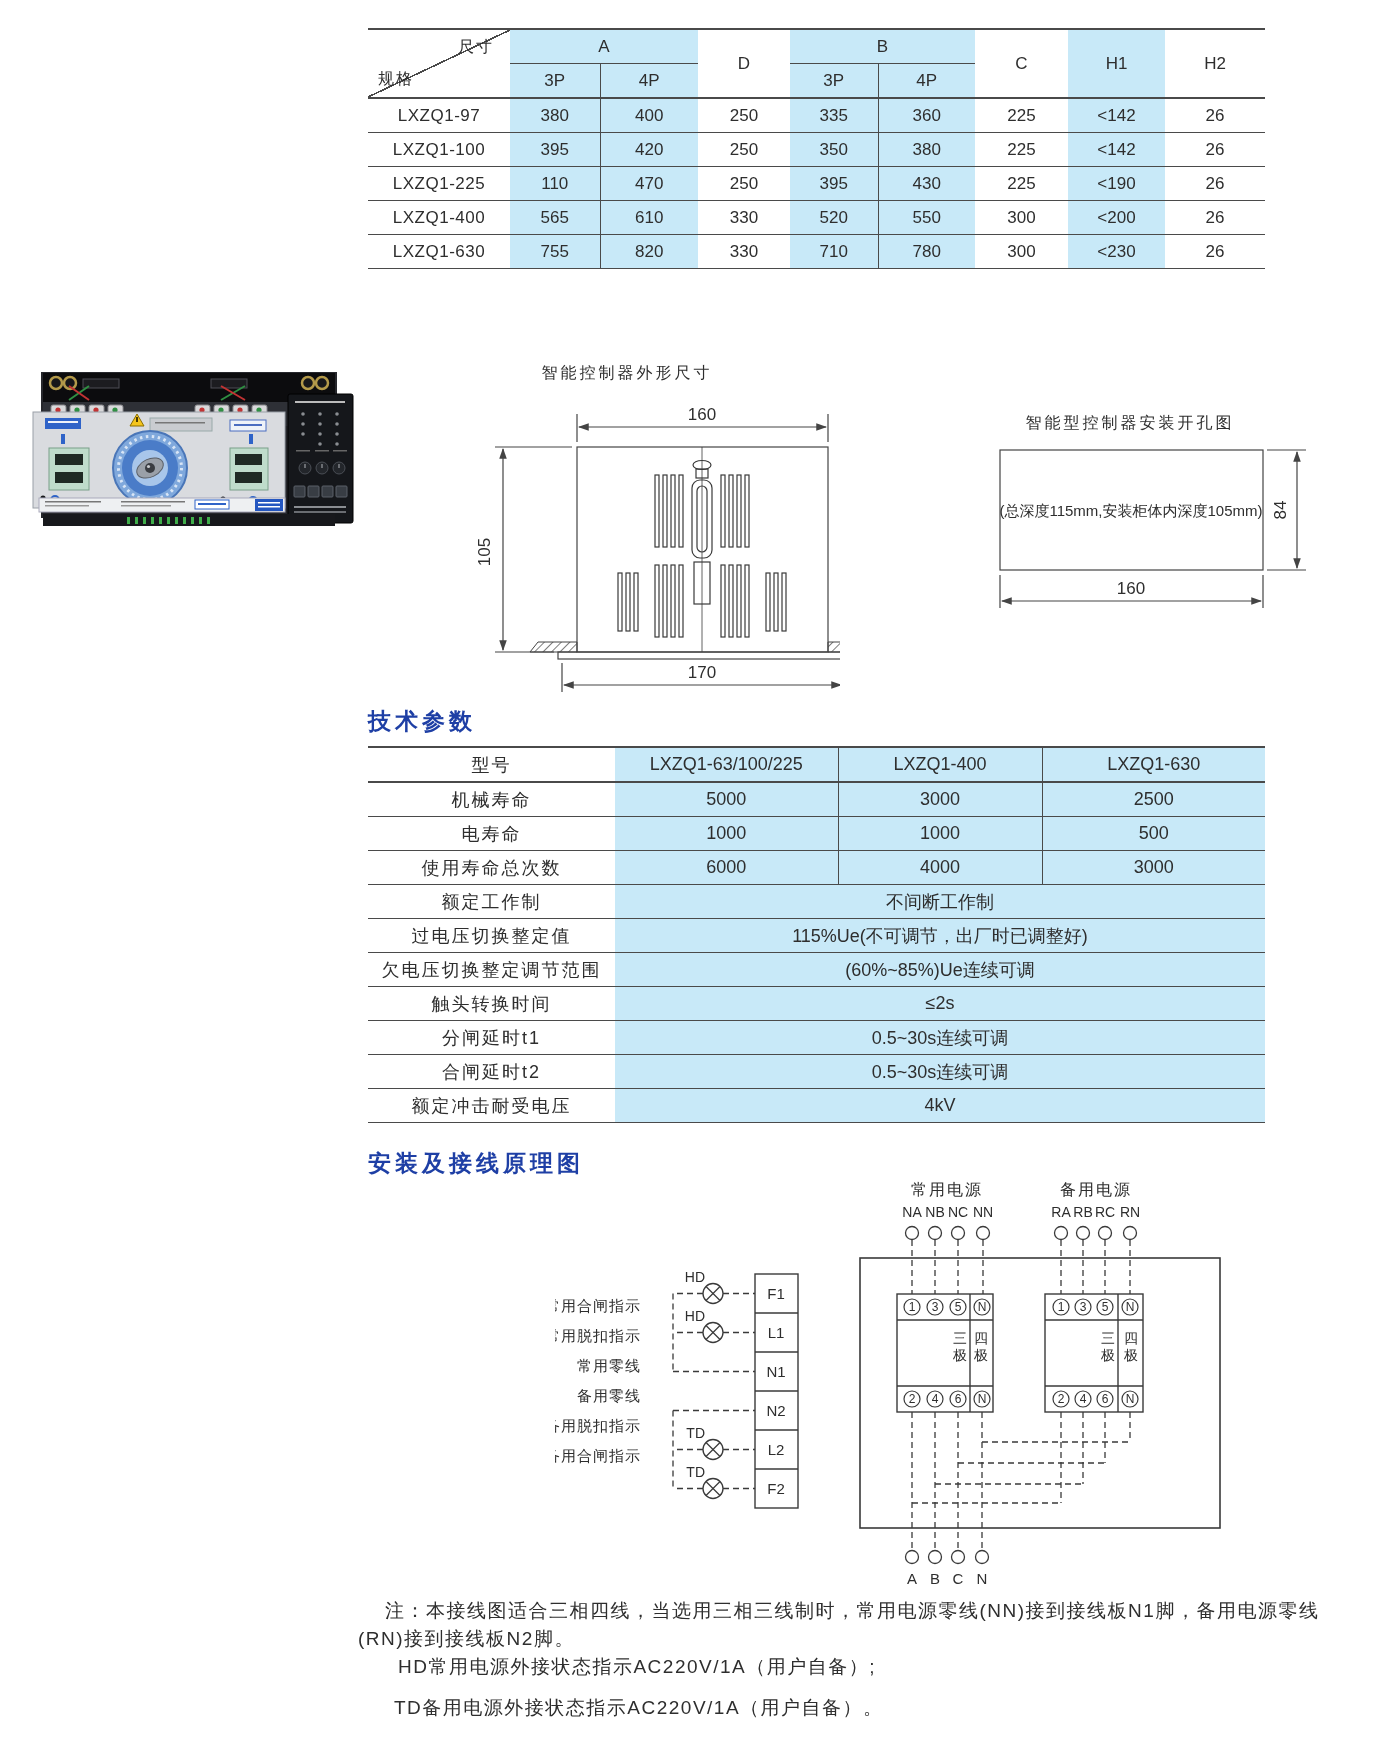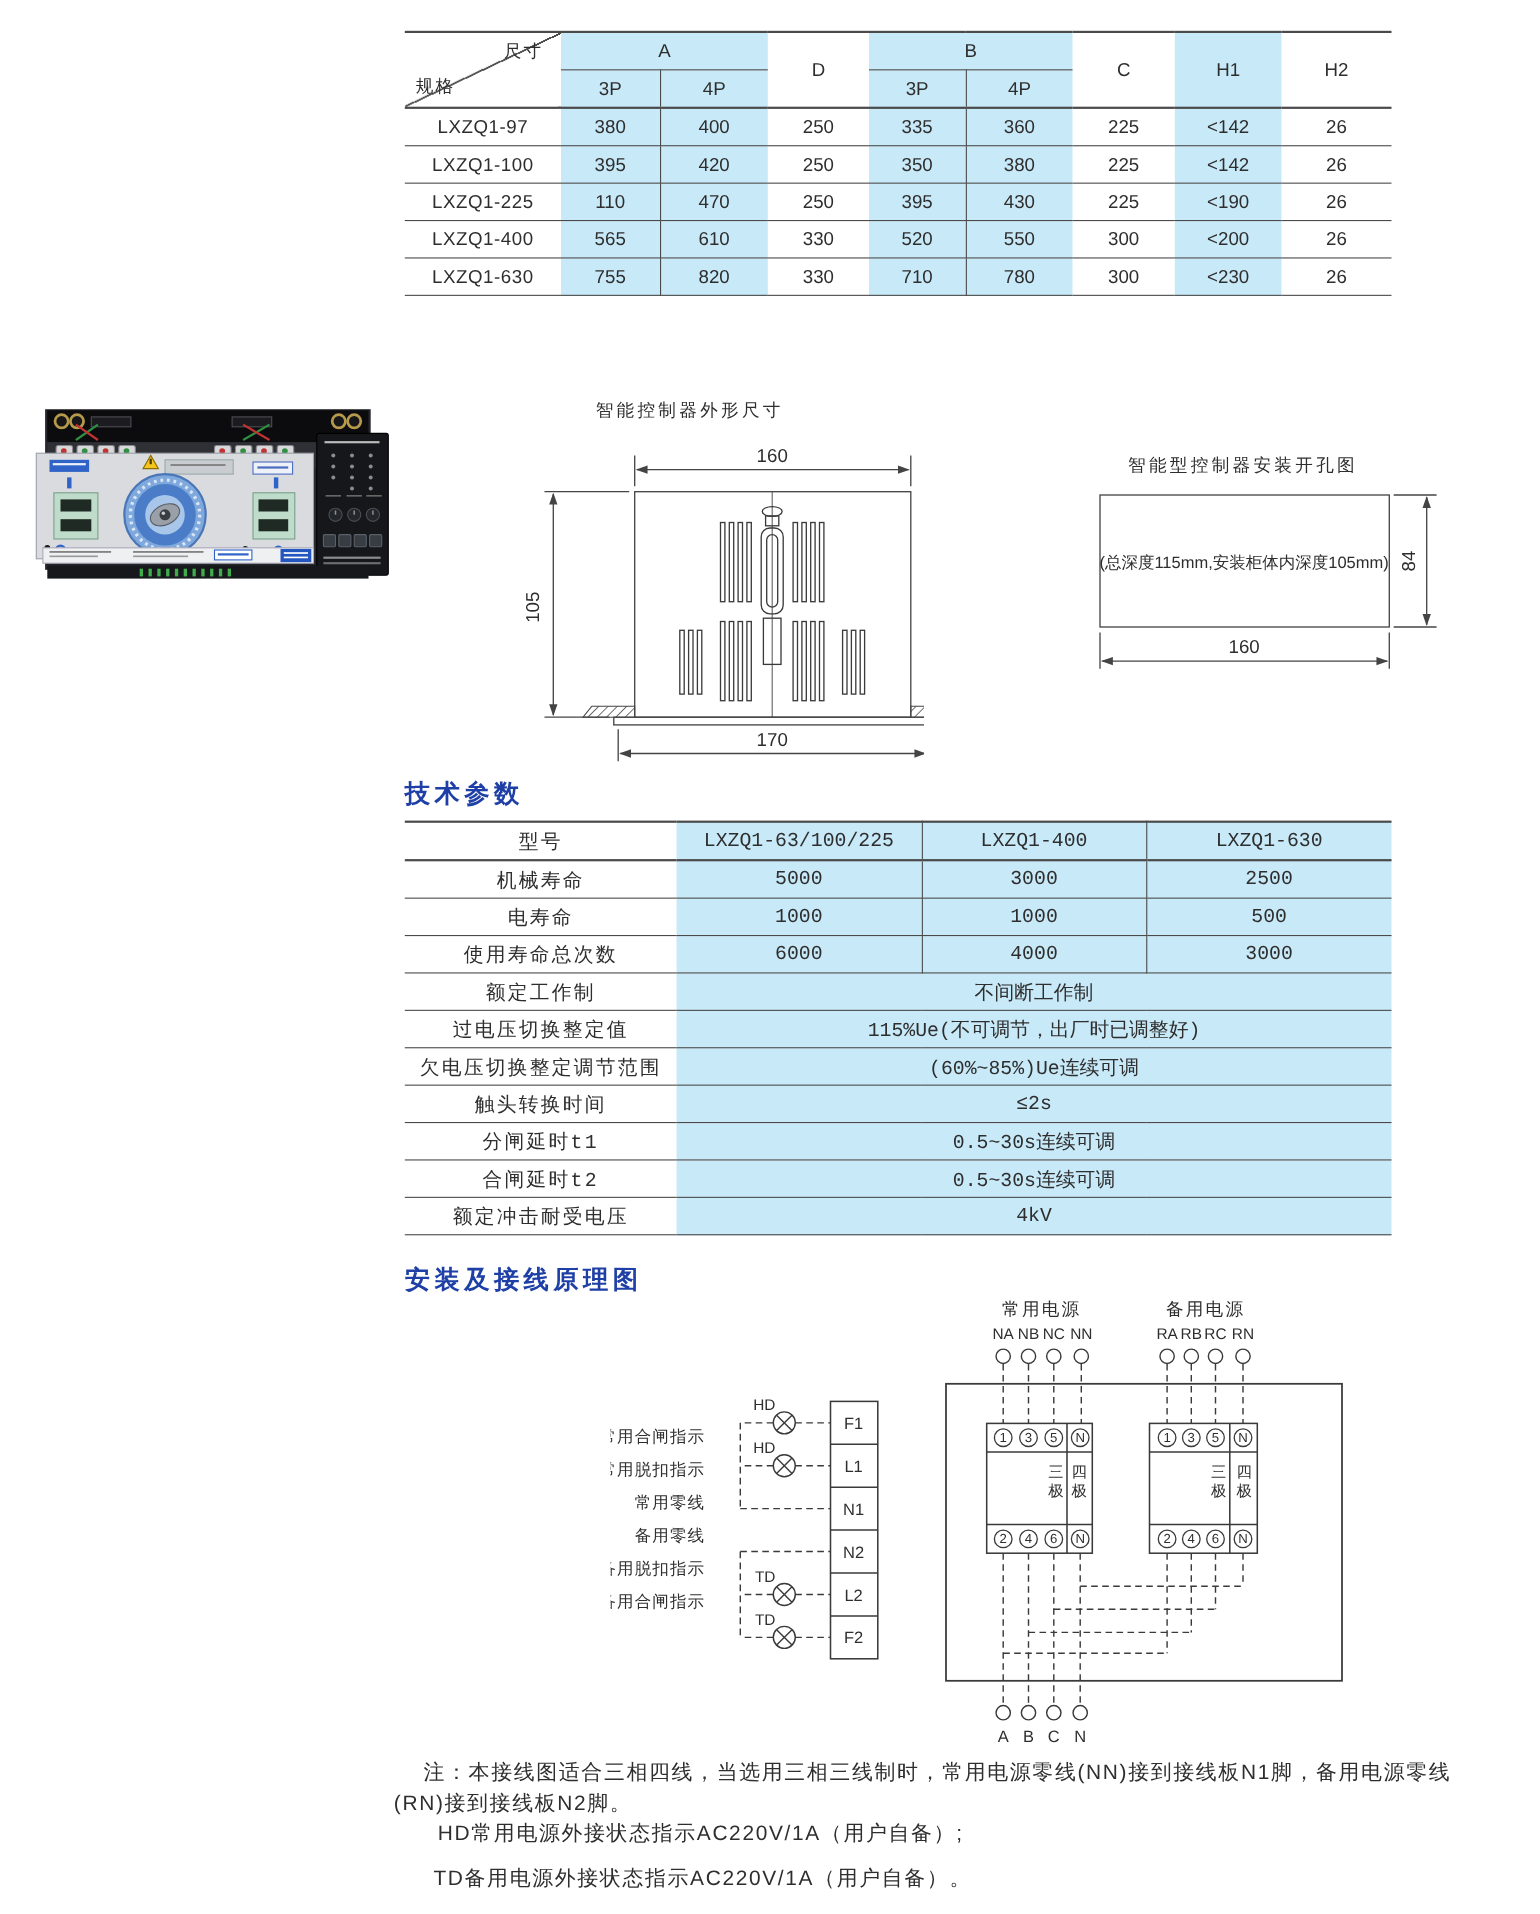--- a/index.html
+++ b/index.html
@@ -365,21 +365,21 @@
     <text transform="rotate(-90 326 115)" x="326" y="115" font-size="17" text-anchor="middle">84</text>
 
     <line class="dln" x1="40" y1="180" x2="40" y2="213"></line>
     <line class="dln" x1="303" y1="180" x2="303" y2="213"></line>
     <line class="dim" x1="42" y1="206" x2="301" y2="206" marker-start="url(#mA2)" marker-end="url(#mA2)"></line>
     <text x="171" y="199" font-size="17" text-anchor="middle">160</text>
   </svg>
 
   <h2 class="sec-title" style="left:368px; top:706px;">技术参数</h2>
 
-  <table class="tech" style="left:368px; top:746px; width:897px;font-family:Liberation Mono, monospace;">
+  <table class="tech" style="left:368px; top:746px; width:897px;">
     <colgroup>
       <col style="width:247px">
         <col style="width:223px">
         <col style="width:204px">
         <col style="width:223px">
     </colgroup>
     <thead>
       <tr>
         <td class="lbl hsep">型号</td>
         <td class="blu vr hsep">LXZQ1-63/100/225</td>

